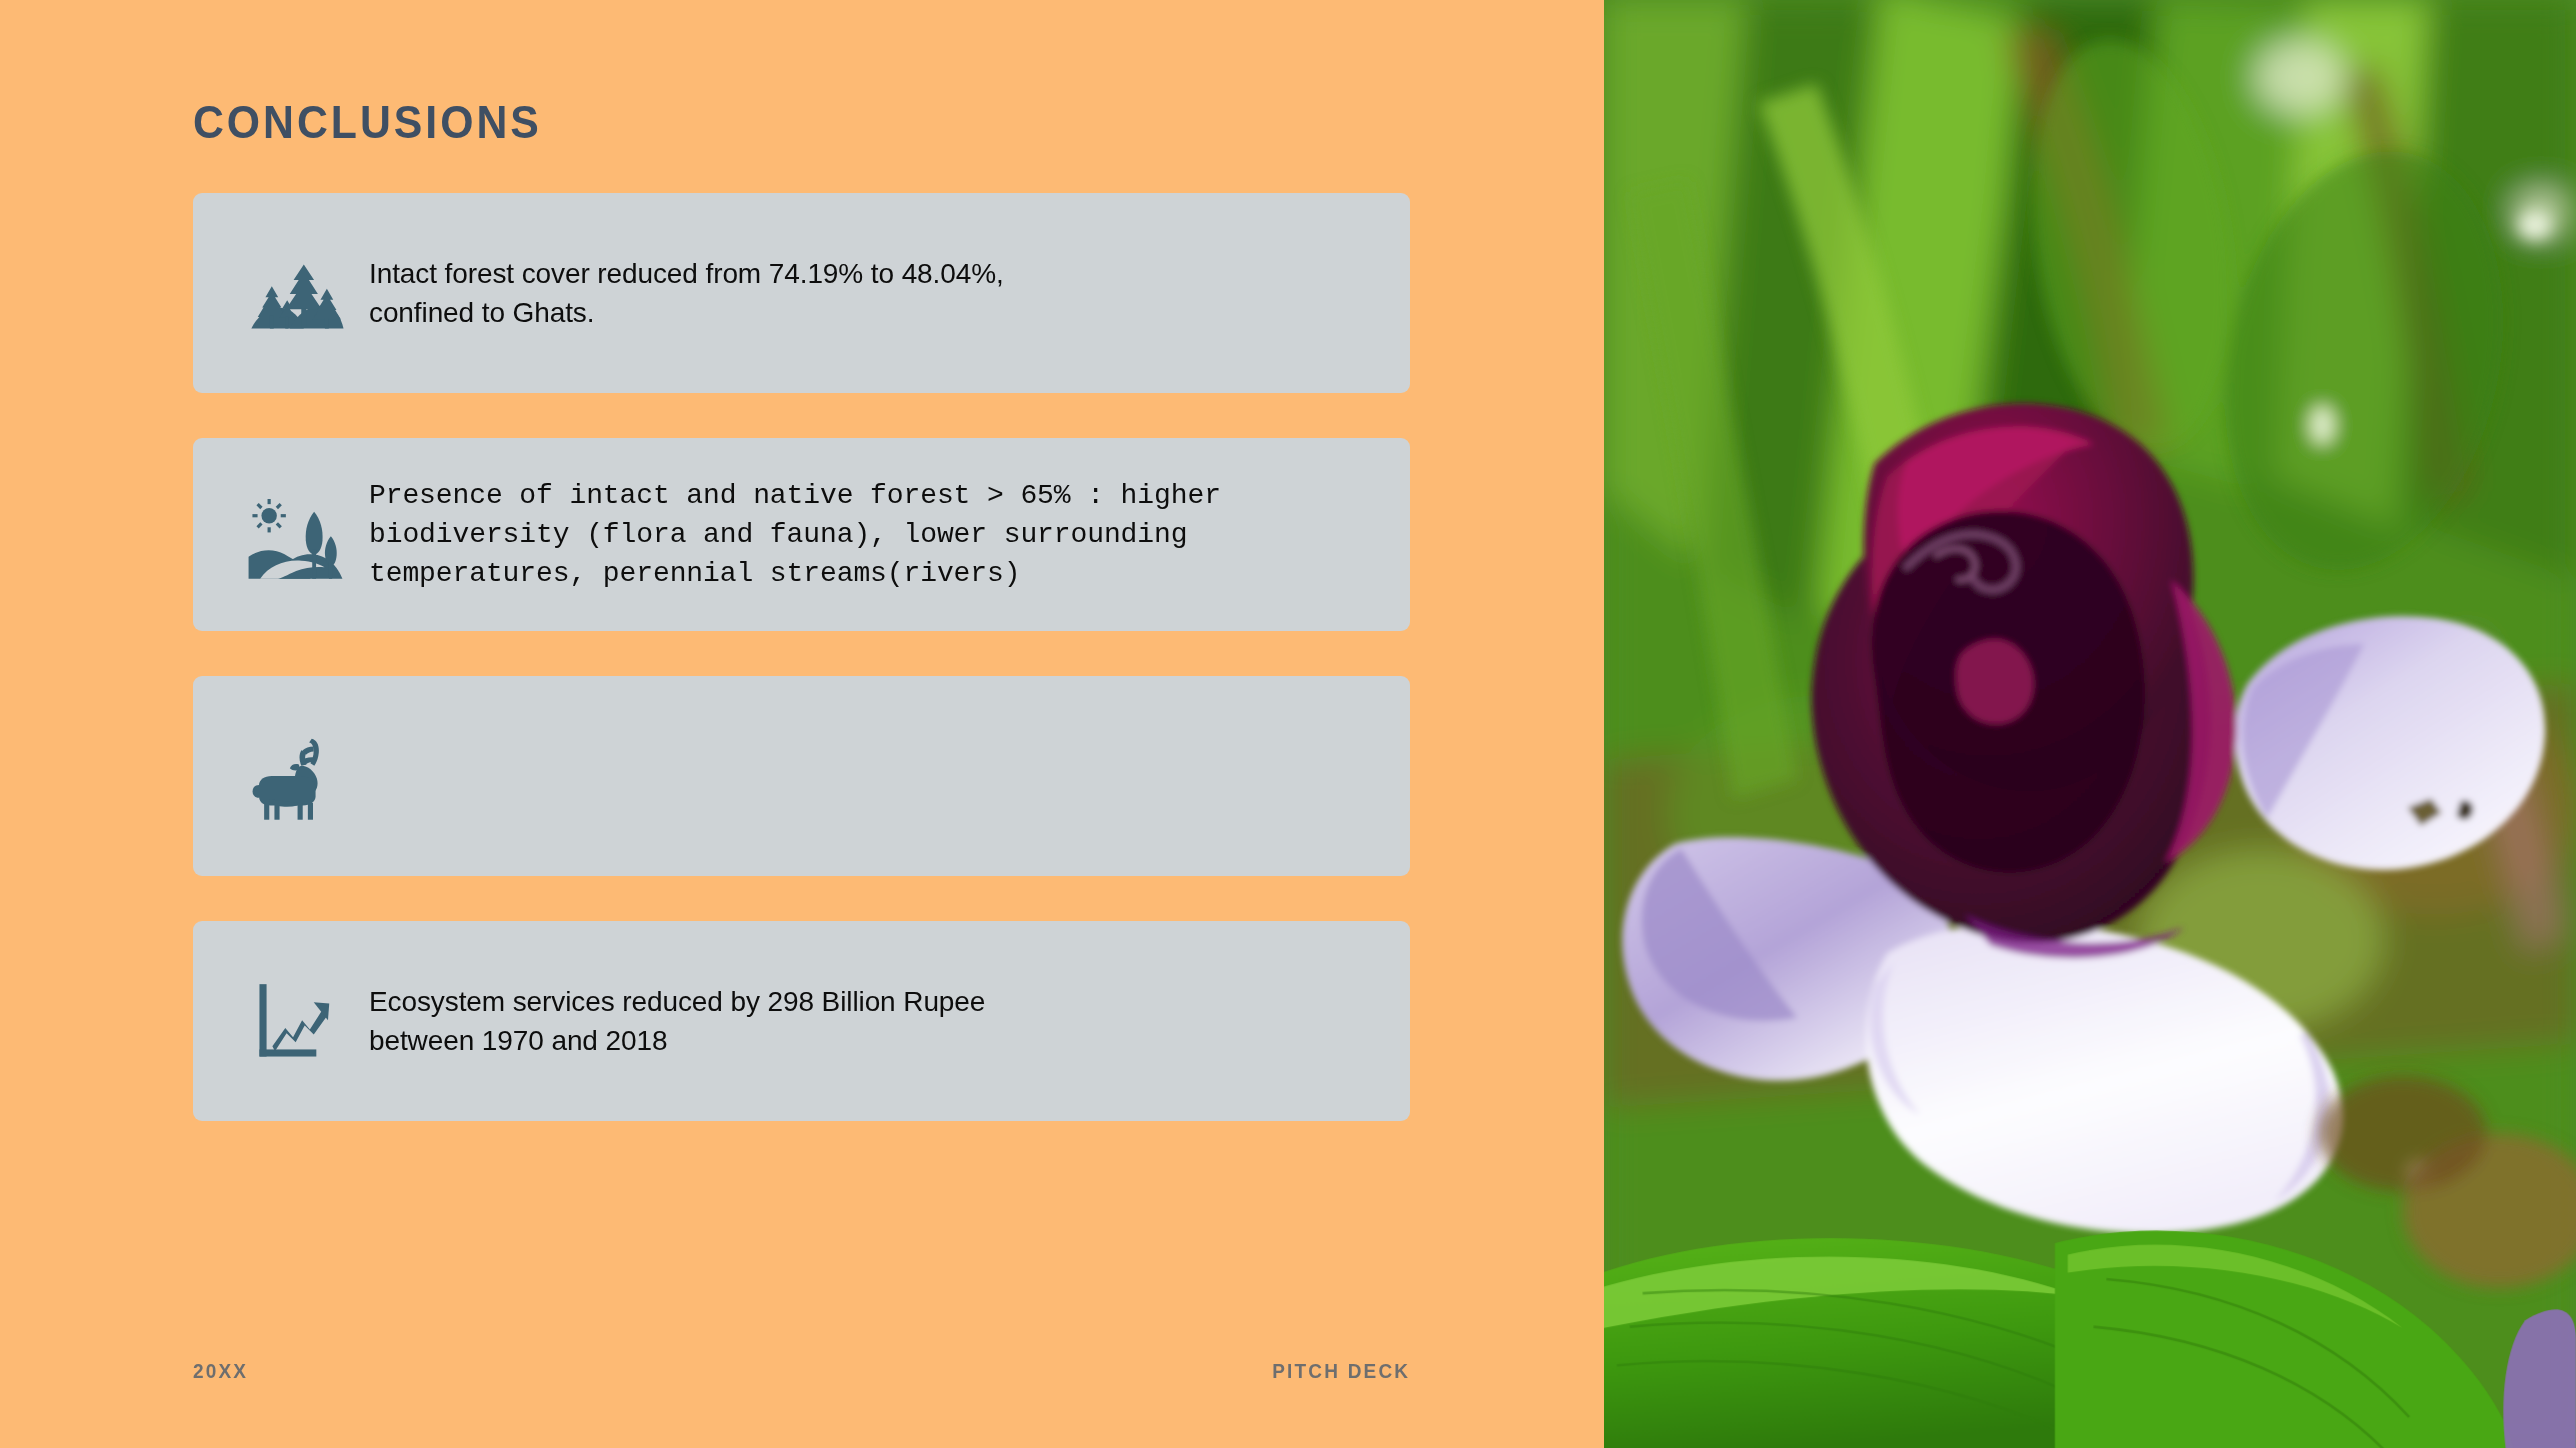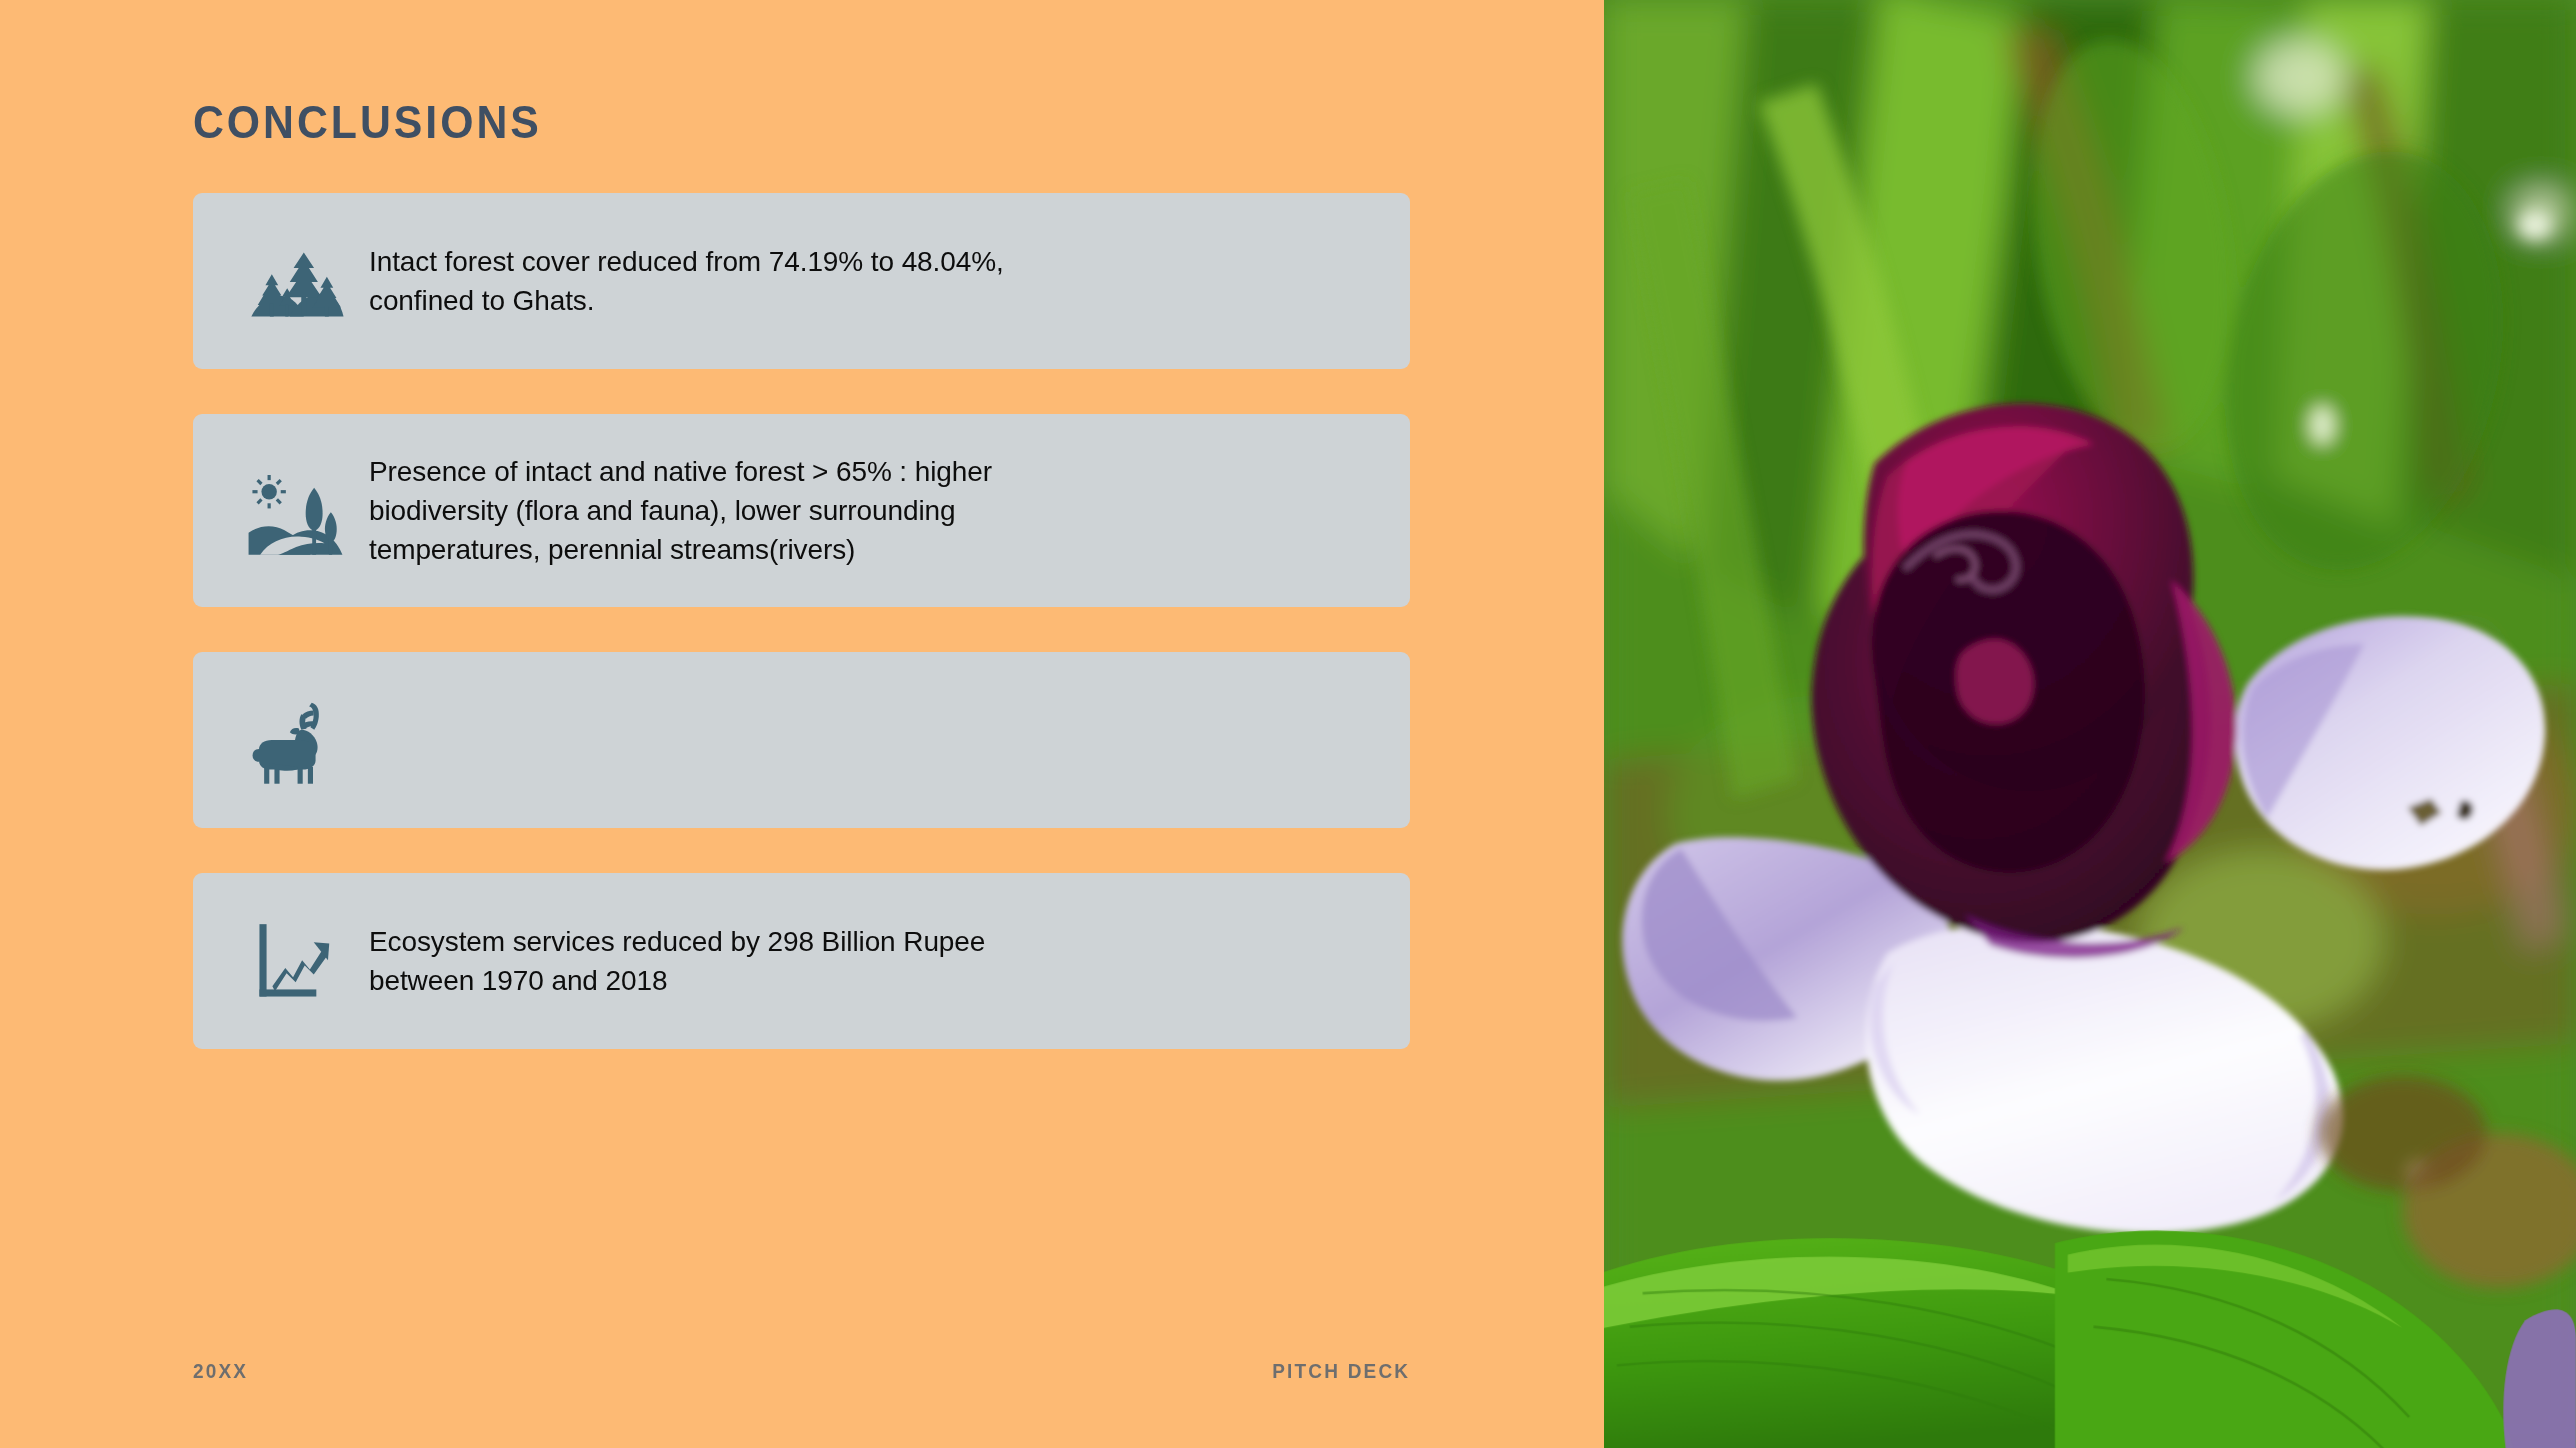--- a/index.html
+++ b/index.html
@@ -29,22 +29,22 @@
 
   .card{
     position:relative;
     background:#ced3d6;
     border-radius:9px;
     display:flex;align-items:center;
     box-sizing:border-box;
     padding-left:28px;
     margin-bottom:45px;
   }
-  .card.h-two{height:176px;}
-  .card.h-three{height:193px;}
+  .card.h-two{height:200px;}
+  .card.h-three{height:193px;font-family:Liberation Mono, monospace;}
 
   .card-icon{
     flex:0 0 auto;
     width:148px;height:116px;
     display:flex;align-items:center;justify-content:center;
   }
   .card-icon svg{display:block;}
 
   .card-text{
     flex:1 1 auto;

